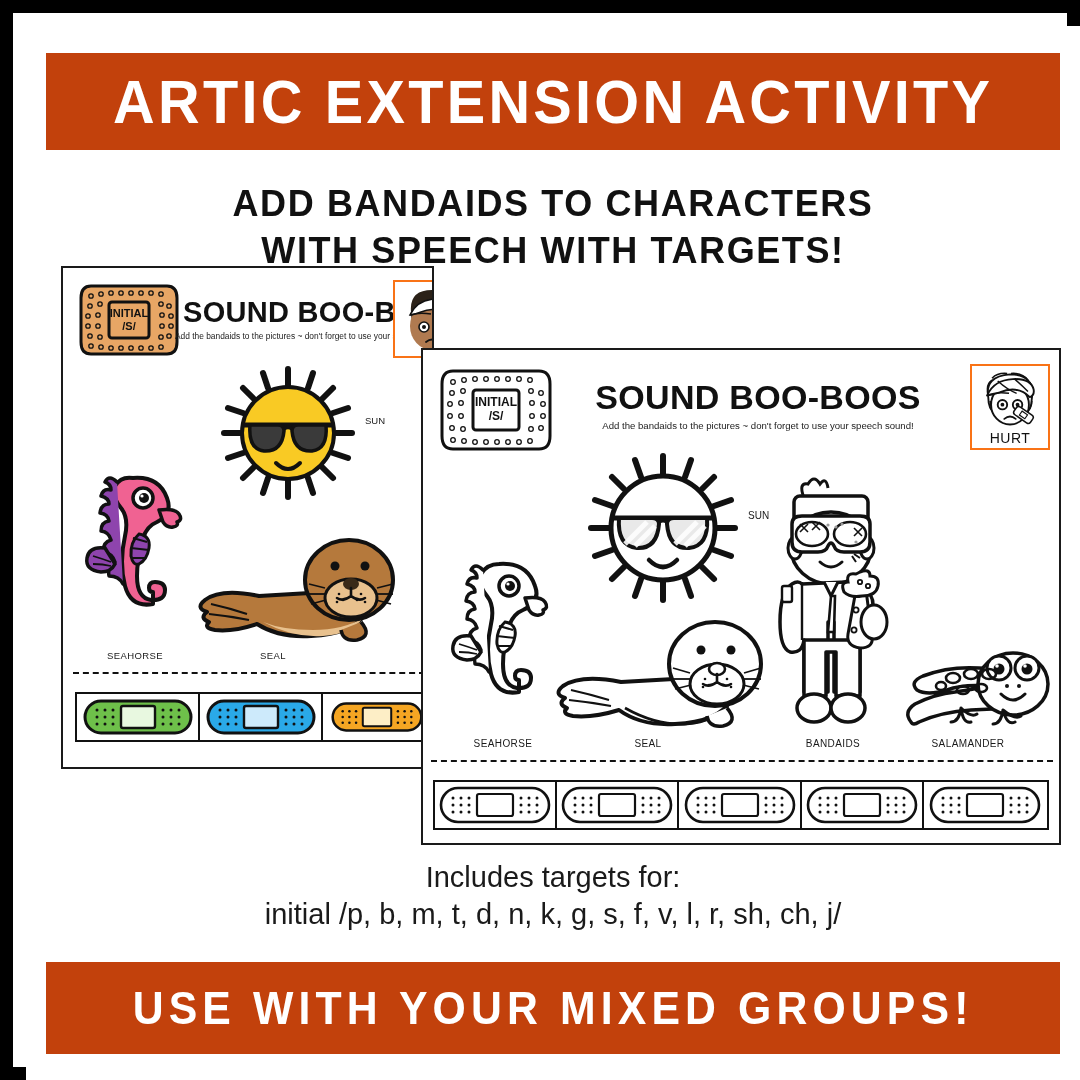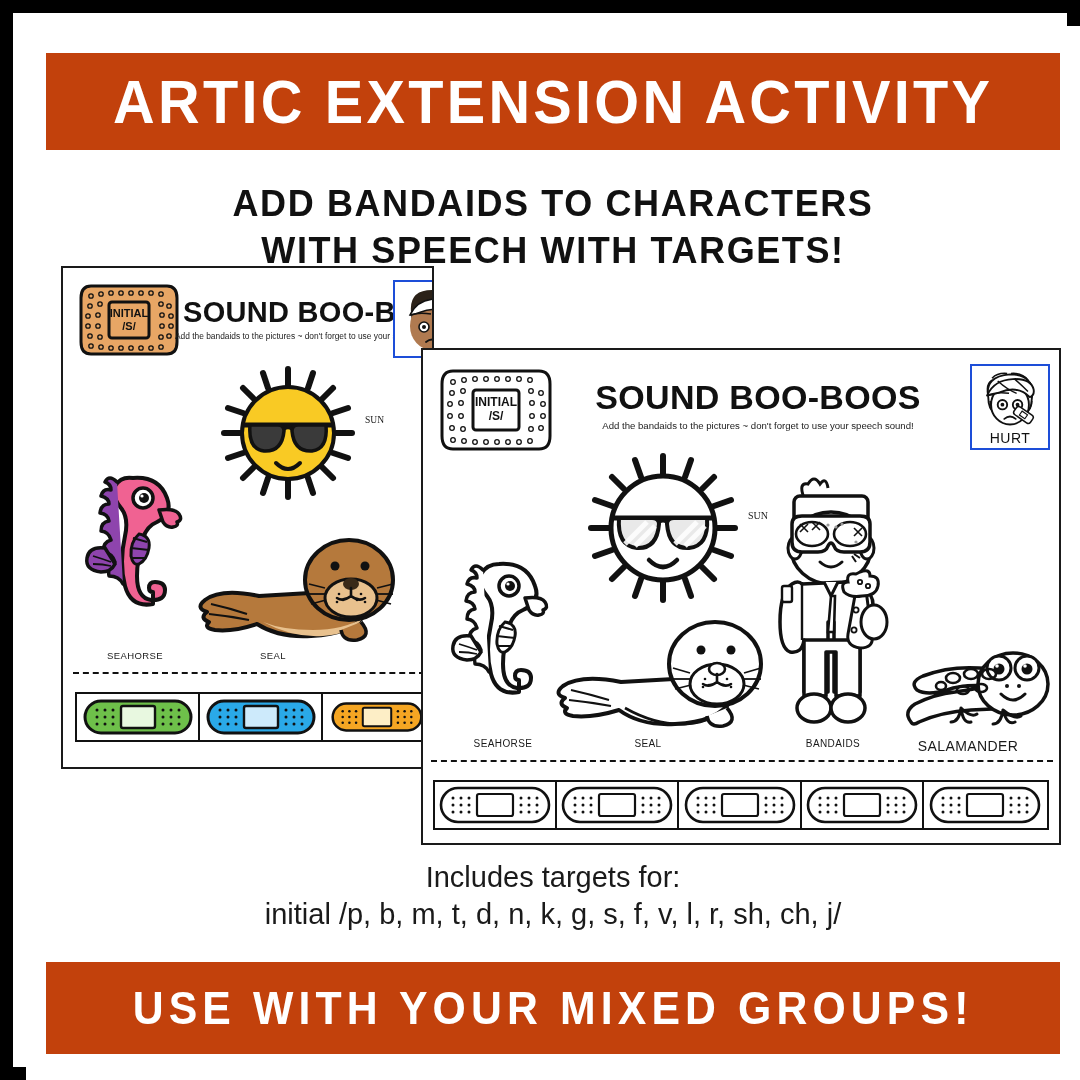--- a/index.html
+++ b/index.html
@@ -73,38 +73,38 @@
   .ws-title{
     position:absolute;text-align:center;
     font-weight:700;color:#111;white-space:nowrap;
     font-family:"Liberation Sans",sans-serif;
   }
   .ws-sub{
     position:absolute;text-align:center;color:#222;white-space:nowrap;
     font-family:"Liberation Sans",sans-serif;
   }
   .hurt-box{
-    position:absolute;border:2px solid #1d4ed8;background:#fff;
+    position:absolute;border:2px solid #f97316;background:#fff;
     box-sizing:border-box;display:flex;flex-direction:column;
     align-items:center;justify-content:flex-start;overflow:hidden;
   }
   .hurt-label{
     font-family:"Liberation Sans",sans-serif;color:#111;
     letter-spacing:.5px;
   }
 
   
   .pic-label{
     position:absolute;text-align:center;color:#1a1a1a;
     font-family:"Liberation Sans",sans-serif;white-space:nowrap;
     letter-spacing:.4px;
   }
   .sun-label{
     position:absolute;color:#1a1a1a;
-    font-family:Liberation Serif, serif;white-space:nowrap;
+    font-family:Liberation Sans, sans-serif;white-space:nowrap;
   }
 
   
   .cutline{
     position:absolute;height:0;
     border-top:2px dashed #111;
   }
   
   .strip{
     position:absolute;border:2px solid #111;box-sizing:border-box;
@@ -629,21 +629,21 @@
                 <ellipse cx="70" cy="62" rx="7" ry="5"></ellipse>
               <ellipse cx="88" cy="62" rx="7" ry="5"></ellipse>
                 <ellipse cx="62" cy="78" rx="6" ry="4"></ellipse>
               <ellipse cx="80" cy="76" rx="6" ry="4"></ellipse>
                 <ellipse cx="40" cy="74" rx="5" ry="4"></ellipse>
             </g>
             <path d="M60 96 Q58 110 50 110 M60 96 Q62 112 70 110 M60 96 Q70 106 76 102" fill="none" stroke="#111" stroke-width="3" stroke-linecap="round"></path>
             <path d="M102 98 Q100 112 92 112 M102 98 Q106 114 114 110 M102 98 Q114 108 120 104" fill="none" stroke="#111" stroke-width="3" stroke-linecap="round"></path>
           </svg>
         </div>
-        <div class="pic-label" style="left:470px;top:388px;width:150px;font-size:14px;">SALAMANDER</div>
+        <div class="pic-label" style="left:470px;top:388px;width:150px;font-size:10px;">SALAMANDER</div>
 
         <div class="cutline" style="left:8px;top:410px;width:622px;"></div>
 
         <div class="strip" style="left:10px;top:430px;width:616px;height:50px;">
           <div class="strip-cell" style="width:123px;">
             <div class="bandaid" style="width:112px;height:38px;">
               <svg viewBox="0 0 112 38">
                 <rect x="2" y="2" width="108" height="34" rx="17" fill="#fff" stroke="#111" stroke-width="2.6"></rect>
                 <rect x="38" y="8" width="36" height="22" rx="2" fill="#fff" stroke="#111" stroke-width="2.2"></rect>
                 <g fill="#111">

